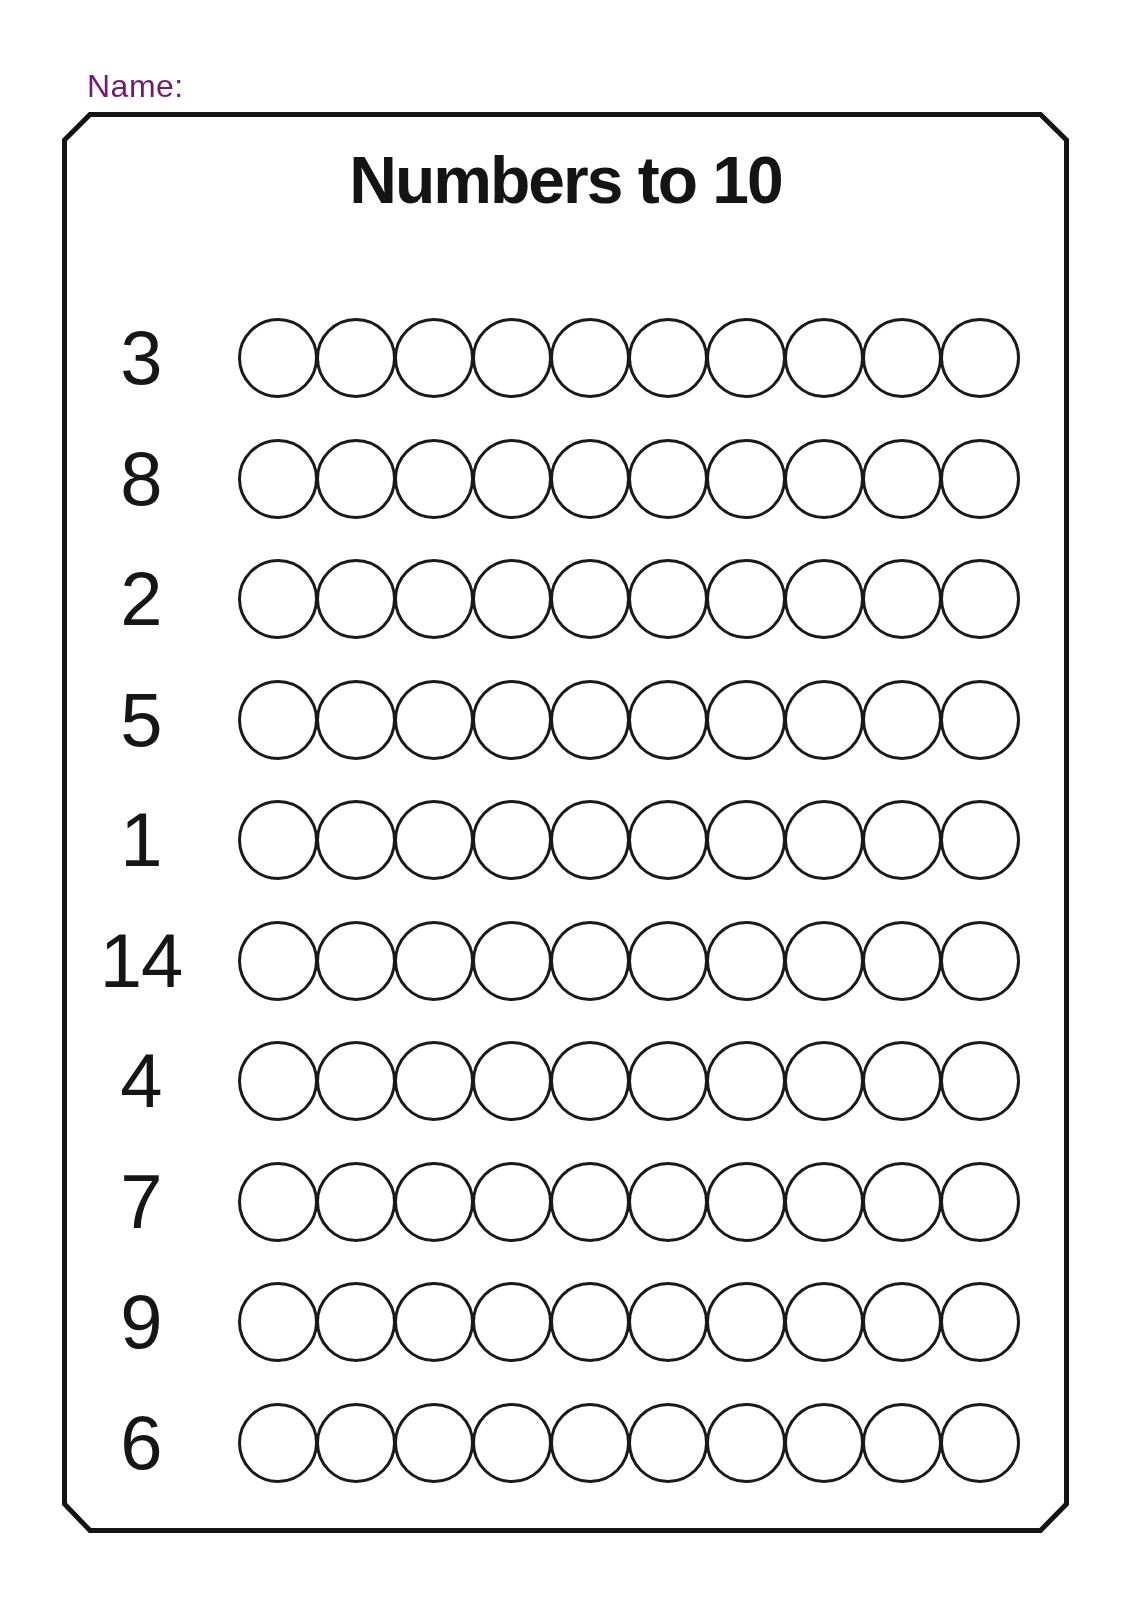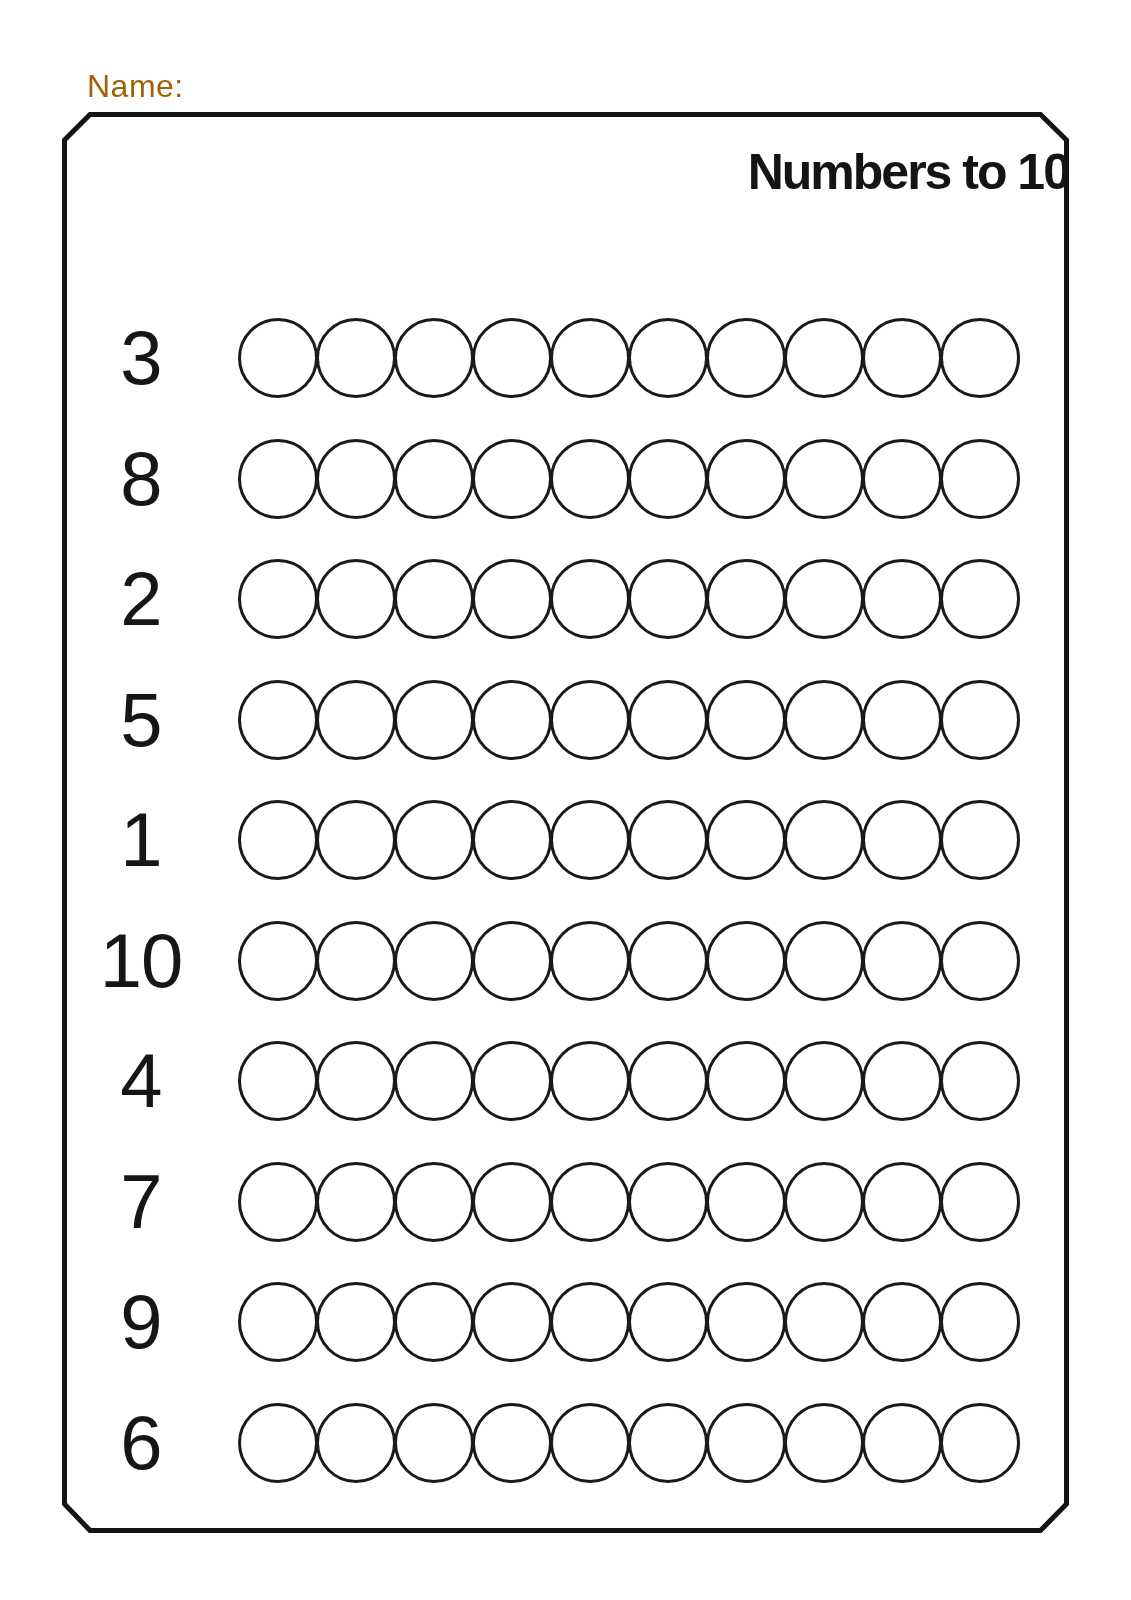--- a/index.html
+++ b/index.html
@@ -16,21 +16,21 @@
     overflow: hidden;
     color: #151515;
   }
   .name-label {
     position: absolute;
     left: 87px;
     top: 68px;
     font-size: 32px;
     font-weight: 400;
     letter-spacing: 0.5px;
-    color: #a16207;
+    color: #701a75;
   }
   .sheet {
     position: absolute;
     left: 62px;
     top: 112px;
     width: 1007px;
     height: 1421px;
   }
   .frame-border {
     position: absolute;
@@ -39,22 +39,22 @@
     width: 1007px;
     height: 1421px;
     pointer-events: none;
   }
   .title {
     position: absolute;
     left: 0;
     top: 34px;
     width: 100%;
     margin: 0;
-    text-align: right;
-    font-size: 50px;
+    text-align: center;
+    font-size: 66px;
     line-height: 1.05;
     font-weight: 800;
     letter-spacing: -2px;
     color: #141414;
   }
   .instruction {
     position: absolute;
     left: 0;
     top: 128px;
     width: 100%;
@@ -201,21 +201,21 @@
             <div class="circle"></div>
             <div class="circle"></div>
             <div class="circle"></div>
             <div class="circle"></div>
             <div class="circle"></div>
             <div class="circle"></div>
           </div>
   </div>
 
   <div class="row" style="top: 603px;">
-    <div class="row-number">10</div>
+    <div class="row-number">14</div>
     <div class="circle-strip">
             <div class="circle"></div>
             <div class="circle"></div>
             <div class="circle"></div>
             <div class="circle"></div>
             <div class="circle"></div>
             <div class="circle"></div>
             <div class="circle"></div>
             <div class="circle"></div>
             <div class="circle"></div>

